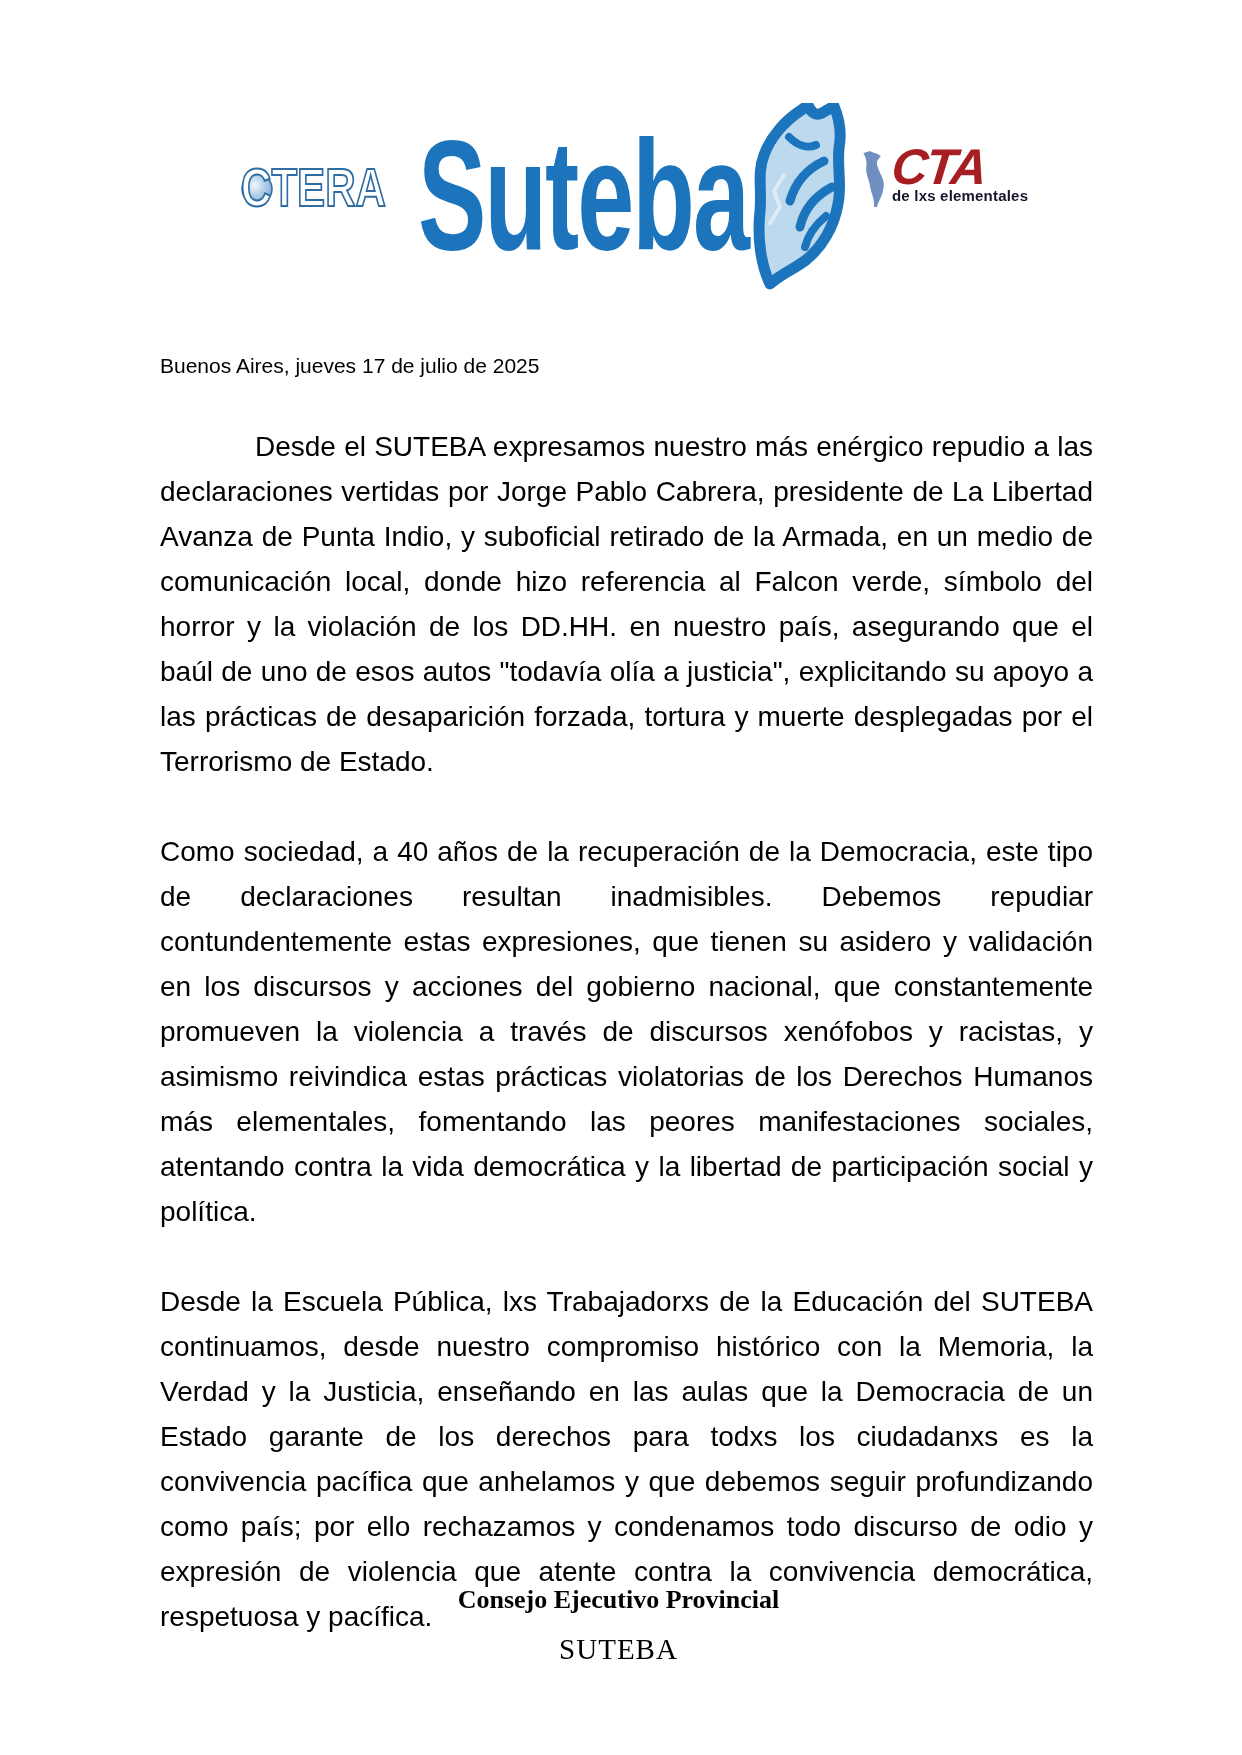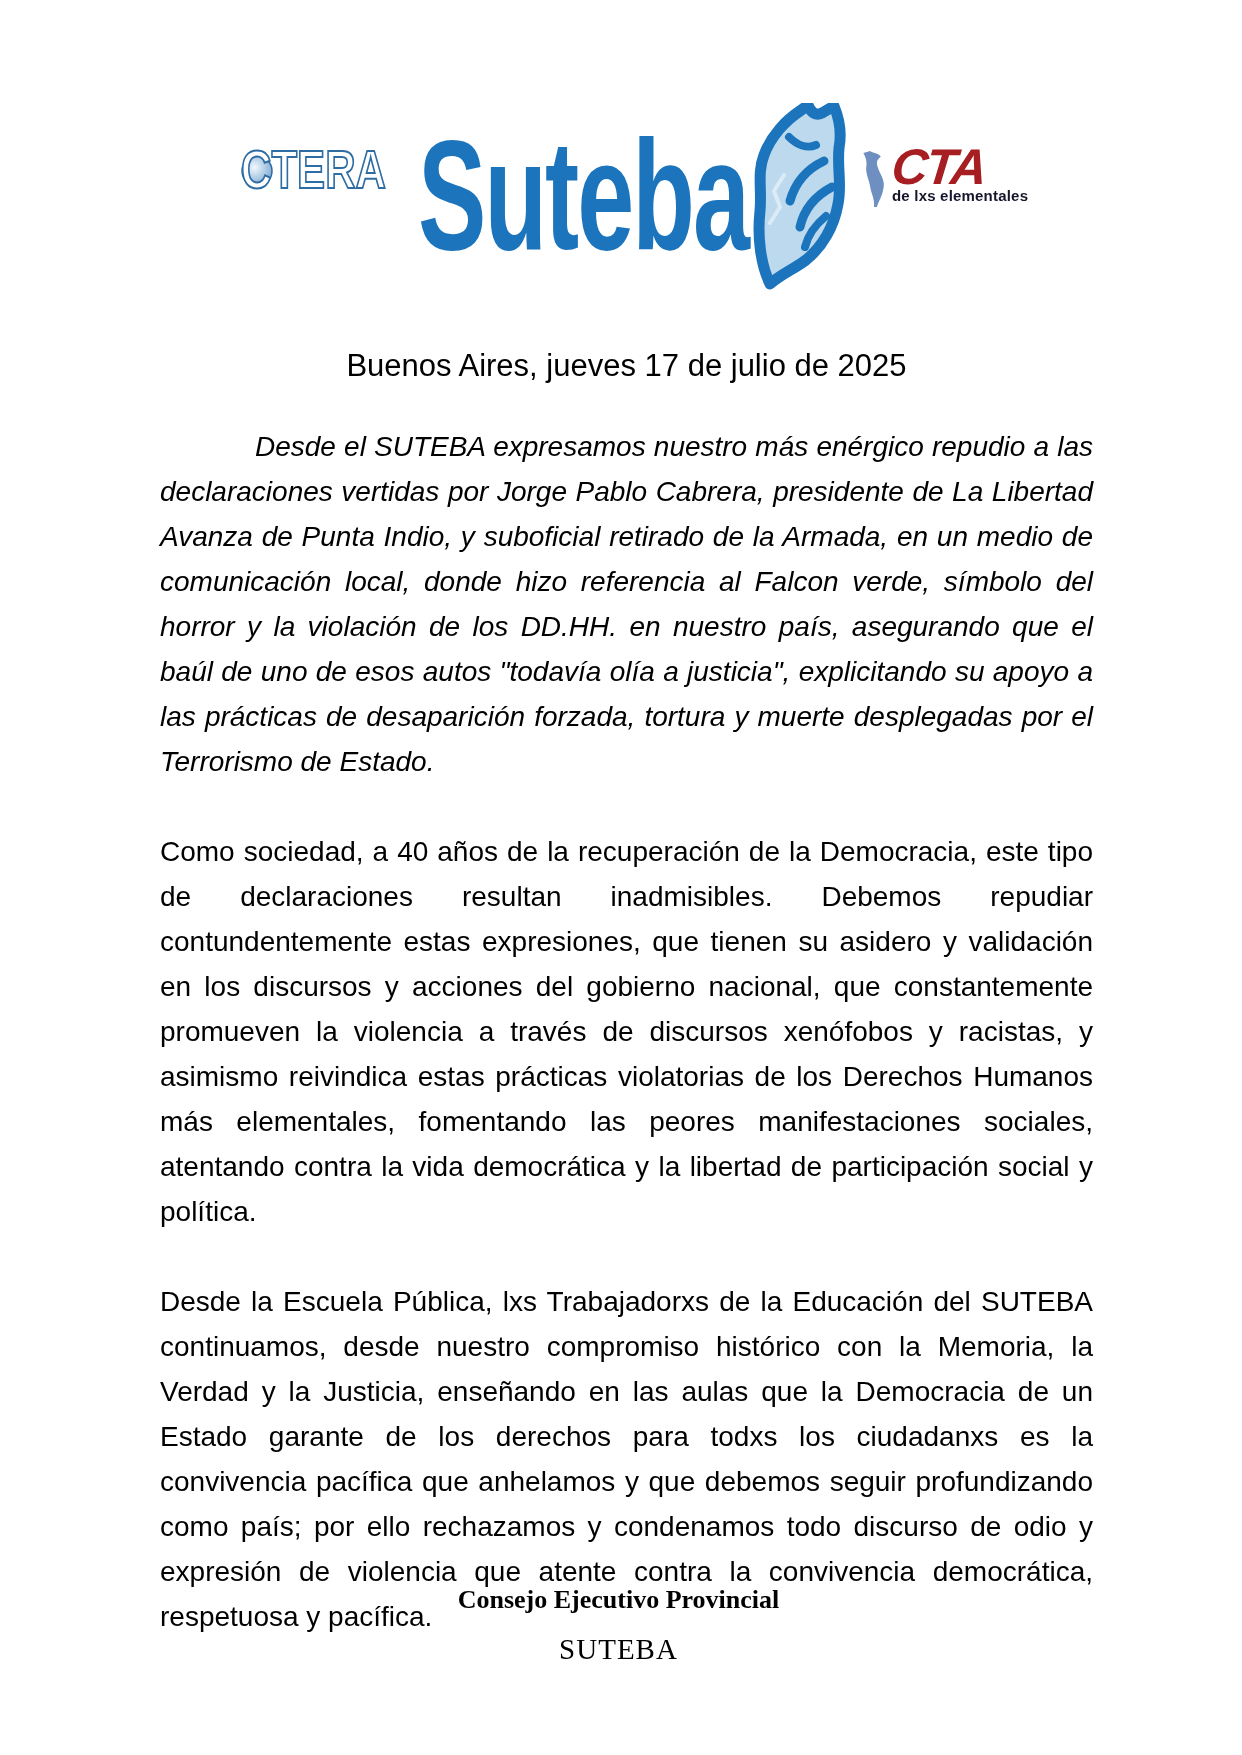--- a/index.html
+++ b/index.html
@@ -9,21 +9,21 @@
     background:#ffffff;
     margin:0 auto;
     font-family:"Liberation Sans", sans-serif;
     color:#000;
     overflow:hidden;
   }
 
   
   .letterhead { position:absolute; top:0; left:0; width:100%; height:300px; }
 
-  .ctera-logo   { position:absolute; left:240px; top:144px; }
+  .ctera-logo   { position:absolute; left:240px; top:162px; }
   .suteba-logo  { position:absolute; left:418px; top:103px; }
   .cta-logo     { position:absolute; left:860px; top:145px; display:flex; align-items:flex-start; }
 
   .cta-map { margin-top:5px; }
   .cta-textblock { display:flex; flex-direction:column; align-items:flex-start; margin-left:2px; }
   .cta-word {
     font-family:"Liberation Sans", sans-serif;
     font-weight:bold; font-style:italic;
     font-size:50px; line-height:44px;
     letter-spacing:-2px;
@@ -36,35 +36,35 @@
     font-size:15px; line-height:16px;
     color:#15152b;
     margin-top:-1px;
     letter-spacing:0.2px;
     white-space:nowrap;
   }
 
   
   .dateline {
     position:absolute; top:347px; left:160px; right:149px;
-    text-align:center;
-    font-size:31px; line-height:38px;
+    text-align:left;
+    font-size:21px; line-height:38px;
   }
 
   
   .body-text {
     position:absolute; top:424px; left:160px; right:149px;
   }
   .para {
     margin:0 0 45px 0;
     font-size:28px;
     line-height:45px;
     text-align:justify;
   }
-  .para.indent { text-indent:95px;font-style:italic; }
+  .para.indent { text-indent:95px; }
 
   
   .signature {
     position:absolute; top:1585px; left:160px; right:165px;
     text-align:center;
     font-family:"Liberation Serif", serif;
   }
   .signature-line1 { font-weight:bold; font-size:26px; line-height:30px; }
   .signature-line2 { font-size:29px; line-height:32px; margin-top:18px; letter-spacing:1px; }
 </style>

